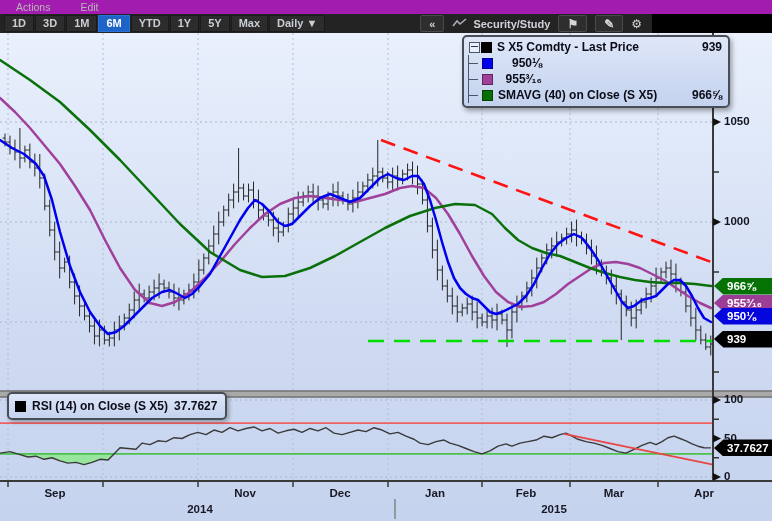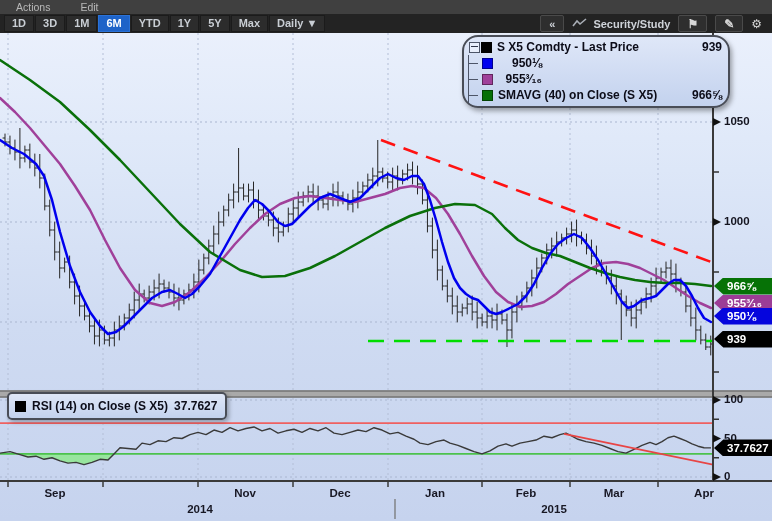--- a/index.html
+++ b/index.html
@@ -1,42 +1,42 @@
 <!DOCTYPE html>
 <html><head>
 <meta charset="utf-8">
 <style>
   html,body{margin:0;padding:0;background:#000;}
   #app{position:relative;width:772px;height:521px;overflow:hidden;
        font-family:"Liberation Sans",sans-serif;-webkit-font-smoothing:antialiased;}
   
-  .menubar{position:absolute;left:0;top:0;width:772px;height:14px;background:#404040;
+  .menubar{position:absolute;left:0;top:0;width:772px;height:14px;background:#a21caf;
            display:flex;align-items:center;gap:30px;padding-left:16px;box-sizing:border-box;
            font-size:10.5px;color:#b8b8b8;z-index:6;}
   .menubar span{cursor:default;}
   
-  .toolbar{position:absolute;left:0;top:14px;width:772px;height:19px;background:#232323;
+  .toolbar{position:absolute;left:0;top:14px;width:652px;height:19px;background:#232323;
            display:flex;align-items:center;box-sizing:border-box;padding:0 4px;
            font-size:11px;color:#ccd0d6;z-index:6;}
   .tf-btn{padding:1px 7px;margin-right:1px;background:#2c2c2c;border:1px solid #1b1b1b;
           color:#c9ced4;font-weight:bold;font-size:11px;line-height:13px;cursor:default;}
   .tf-btn.active{background:#1e63c8;color:#fff;border-color:#2a72d8;}
   .tb-right{margin-left:auto;display:flex;align-items:center;gap:8px;padding-right:6px;}
   .tb-sq{background:#2e2e2e;border:1px solid #4a4a4a;border-radius:2px;padding:0 8px;
          height:15px;display:flex;align-items:center;color:#cfd3d9;font-weight:bold;}
   .tb-flat{display:flex;align-items:center;gap:5px;color:#cfd3d9;font-weight:bold;}
   .tb-icon{font-size:12px;color:#d6d6d6;line-height:1;}
   
   .chartbg{position:absolute;left:0;top:33px;width:772px;height:488px;
            background:linear-gradient(180deg,#eaf0fc 0%,#dde7f8 28%,#cfdbf2 60%,#c6d3ee 100%);}
   svg#plot{position:absolute;left:0;top:0;z-index:1;}
   
   .legend{position:absolute;left:462px;top:35px;width:254px;z-index:3;
           background:linear-gradient(180deg,#dfe7f8,#c3d2ee);
-          border:2px solid #494d57;border-radius:16px;box-shadow:2px 3px 5px rgba(0,0,0,.35);
+          border:2px solid #494d57;border-radius:5px;box-shadow:2px 3px 5px rgba(0,0,0,.35);
           padding:2px 6px 3px 4px;font-size:12px;font-weight:bold;color:#0c0c18;}
   .lg-row{display:flex;align-items:center;height:16px;white-space:nowrap;}
   .lg-tree{width:13px;display:flex;justify-content:center;color:#4d5568;flex:0 0 13px;}
   .lg-exp{width:9px;height:9px;border:1px solid #4d5568;background:#e8eefb;position:relative;}
   .lg-exp::after{content:"";position:absolute;left:1px;right:1px;top:3.5px;height:1px;background:#30364a;}
   .lg-stub{width:13px;height:16px;border-left:1px solid #4d5568;position:relative;flex:0 0 13px;}
   .lg-stub::after{content:"";position:absolute;left:0;top:7.5px;width:9px;height:1px;background:#4d5568;}
   .lg-sw{width:11px;height:11px;margin-right:5px;flex:0 0 11px;border:1px solid rgba(0,0,0,.4);box-sizing:border-box;}
   .lg-label{flex:1;}
   .lg-val{text-align:right;min-width:40px;padding-left:4px;}

